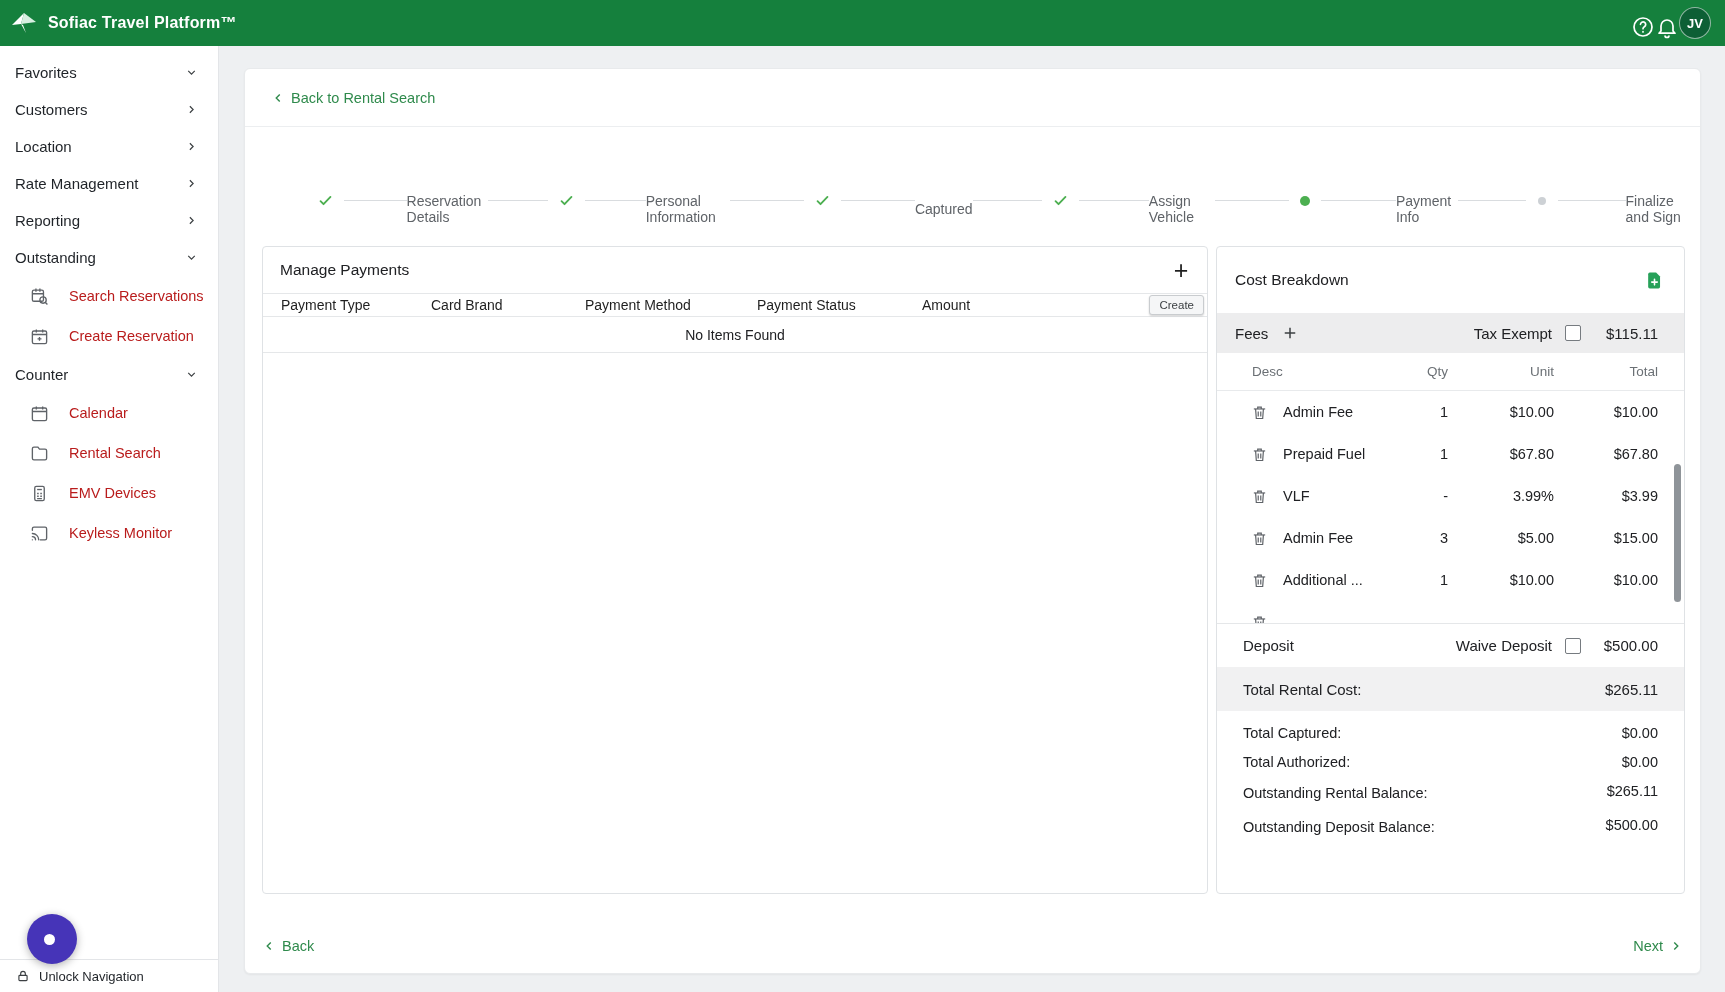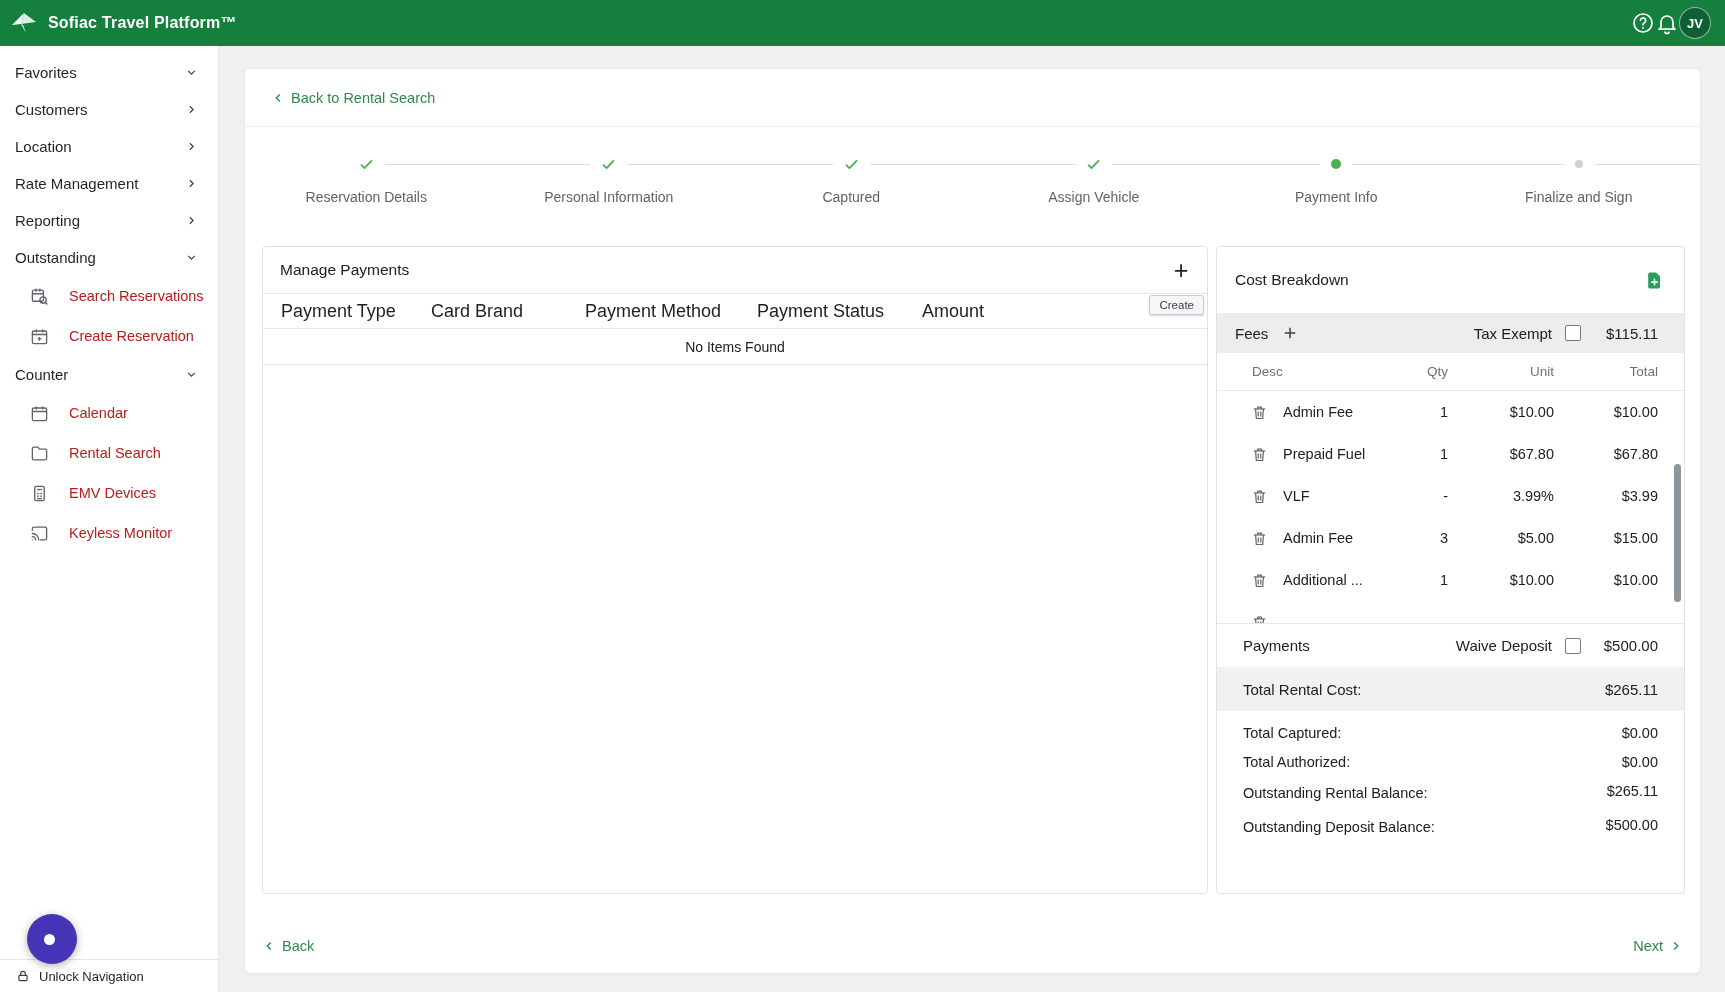--- a/index.html
+++ b/index.html
@@ -3,21 +3,21 @@
 <meta charset="utf-8">
 <style>
   *{margin:0;padding:0;box-sizing:border-box}
   html,body{width:1725px;height:992px}
   body{font-family:"Liberation Sans",sans-serif;background:#eef0f2;color:#202124;font-size:14px;overflow:hidden;position:relative}
   svg{display:block}
 
   
   .topbar{position:absolute;top:0;left:0;right:0;height:46px;background:#15803d;display:flex;align-items:center;padding:0 12px 0 10px;z-index:30}
   .brand{display:flex;align-items:center;gap:10px;color:#fff;font-size:16px;font-weight:700;letter-spacing:.2px}
-  .topbar-right{margin-left:auto;display:flex;align-items:center;padding-right:2px}
+  .topbar-right{margin-left:auto;display:flex;align-items:flex-end;padding-right:2px}
   .icon-btn{width:24px;height:24px;color:#fff;cursor:pointer}
   .avatar{width:32px;height:32px;border-radius:50%;background:#0d5f35;color:#fff;display:flex;align-items:center;justify-content:center;font-size:13px;font-weight:700;border:1px solid rgba(255,255,255,.55);cursor:pointer}
 
   
   .sidebar{position:absolute;top:46px;left:0;bottom:0;width:219px;background:#fff;border-right:1px solid #e3e5e8;z-index:20}
   .nav{padding-top:8px}
   .nav-item{height:37px;display:flex;align-items:center;padding:0 20px 0 15px;font-size:15px;color:#1f2328;cursor:pointer}
   .nav-item .chev{margin-left:auto;color:#3c4043;width:13px;height:13px}
   .nav-sub{height:40px;display:flex;align-items:center;gap:20px;padding-left:30px;font-size:14.5px;color:#b91c1c;cursor:pointer}
   .nav-sub .sicon{width:19px;height:19px;color:#5f6368;flex:0 0 auto}
@@ -28,40 +28,40 @@
 
   
   .main{position:absolute;left:219px;top:46px;right:0;bottom:0}
   .card{position:absolute;left:25px;top:22px;width:1457px;height:906px;background:#fff;border-radius:6px;border:1px solid #e8eaec;box-shadow:0 1px 2px rgba(0,0,0,.05)}
   .back-row{position:absolute;top:0;left:0;right:0;height:58px;display:flex;align-items:center;padding-left:26px;border-bottom:1px solid #eceef0}
   .link{color:#2f8a4c;display:flex;align-items:center;gap:6px;font-size:14.5px;cursor:pointer}
   .link .lchev{width:14px;height:14px}
 
   
   .stepper{position:absolute;top:58px;left:0;right:0;height:119px;display:flex;padding-top:28px}
-  .step{flex:1;display:flex;flex-direction:column;align-items:center;cursor:pointer}
+  .step{flex:1;display:flex;align-items:center;cursor:pointer}
   .track{display:flex;align-items:center;width:100%;height:18px}
   .track .line{flex:1;height:1px;background:#d9dcdf}
   .track .line.hide{background:transparent}
   .marker{margin:0 10px;display:flex;align-items:center;justify-content:center;min-width:12px}
   .step.done .marker{color:#4caf50}
   .dot-cur{width:10px;height:10px;border-radius:50%;background:#4caf50}
   .dot-up{width:8px;height:8px;border-radius:50%;background:#cdd1d5}
   .step-label{margin-top:16px;font-size:14px;color:#5f6368}
 
   
   .panels{position:absolute;top:177px;left:17px;width:1423px;height:648px}
   .panel{position:absolute;top:0;height:648px;background:#fff;border:1px solid #dfe2e5;border-radius:4px}
   .panel.payments{left:0;width:946px}
   .panel.cost{right:0;width:469px}
 
   .p-header{height:46px;display:flex;align-items:center;padding:0 12px 0 17px;font-size:15.5px;color:#202124;position:relative}
   .plus-btn{margin-left:auto;width:28px;height:28px;display:flex;align-items:center;justify-content:center;font-size:25px;font-weight:300;color:#1f1f1f;cursor:pointer;line-height:1}
   .tooltip{position:absolute;top:48px;right:3px;background:#f5f6f7;border:1px solid #c9cccf;border-radius:3px;padding:3px 9px;font-size:11.5px;color:#3c4043;box-shadow:0 1px 2px rgba(0,0,0,.18);z-index:6}
-  .pay-cols{display:flex;height:36px;align-items:center;border-top:1px solid #e5e7e9;border-bottom:1px solid #e5e7e9;padding-left:18px;font-size:18px;color:#1f1f1f}
+  .pay-cols{display:flex;height:24px;align-items:center;border-top:1px solid #e5e7e9;border-bottom:1px solid #e5e7e9;padding-left:18px;font-size:14px;color:#1f1f1f}
   .pay-cols .pc1{width:150px}.pay-cols .pc2{width:154px}.pay-cols .pc3{width:172px}.pay-cols .pc4{width:165px}.pay-cols .pc5{flex:1}
   .empty-row{height:36px;display:flex;align-items:center;justify-content:center;border-bottom:1px solid #e5e7e9;font-size:14px;color:#202124}
 
   
   .cost-header{height:66px;display:flex;align-items:center;padding:0 20px 0 18px;font-size:15.5px;color:#202124}
   .cost-header .exp{margin-left:auto;cursor:pointer}
   .fees-row{height:40px;background:#ededee;display:flex;align-items:center;padding:0 26px 0 18px;font-size:15px;font-weight:500}
   .fees-row .fplus{margin-left:13px;width:18px;height:18px;color:#3c4043;cursor:pointer}
   .fees-right{margin-left:auto;display:flex;align-items:center;gap:13px;font-weight:400}
   .amount{min-width:64px;text-align:right;font-size:15px;color:#202124}
@@ -463,21 +463,21 @@
                   <path d="M9.5 7V4.5h5V7"></path>
                   <path d="M6.5 7l1 13.5h9l1-13.5"></path>
                   <path d="M10.2 10.5v7M13.8 10.5v7"></path>
                 </svg>
               </span>
           </div>
           <span class="scroll-thumb"></span>
         </div>
 
         <div class="deposit-row">
-          <span class="dlabel">Payments</span>
+          <span class="dlabel">Deposit</span>
           <span>Waive Deposit</span>
           <span class="cbx"></span>
           <span class="amount">$500.00</span>
         </div>
 
         <div class="total-rental">
           <span>Total Rental Cost:</span>
           <span>$265.11</span>
         </div>
 

